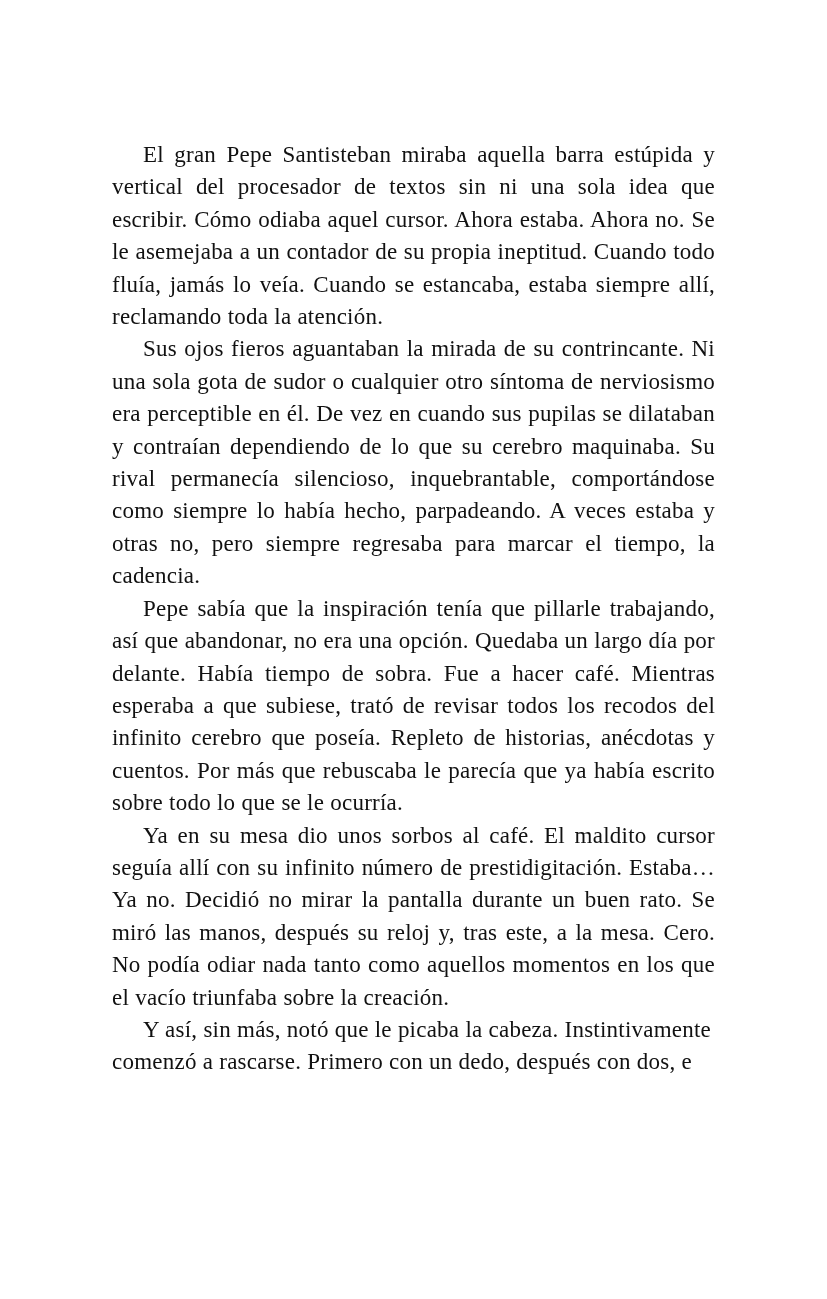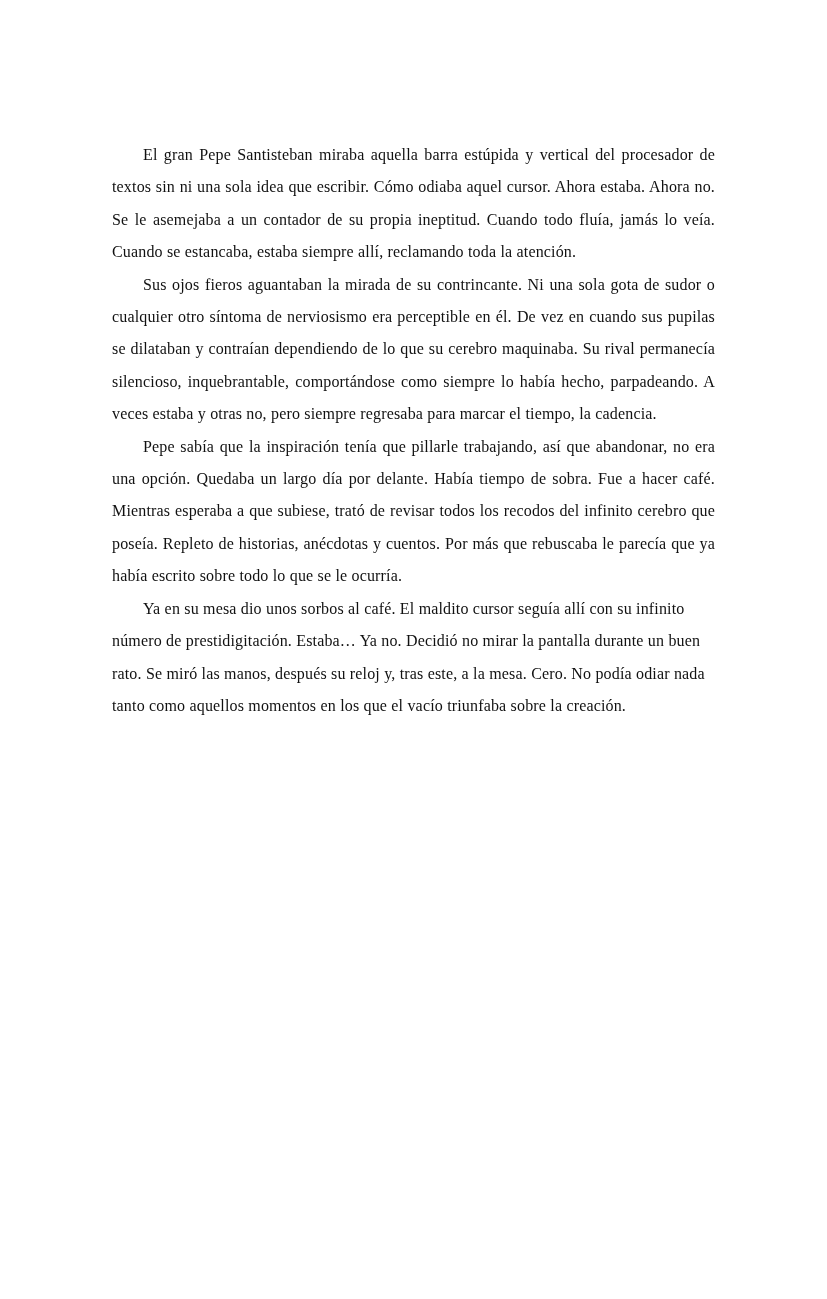--- a/index.html
+++ b/index.html
@@ -26,35 +26,36 @@
     left: 112px;
     top: 139px;
     width: 603px;
   }
   .para {
     margin: 0;
     padding: 0;
     text-align: justify;
     text-justify: inter-word;
     text-indent: 31px;
-    font-size: 16px;
+    font-size: 23px;
     line-height: 32.4px;
     letter-spacing: 0.01em;
     word-spacing: 0.005em;
     hyphens: none;
     -webkit-hyphens: none;
     color: #111111;
   }
   .para:last-child {
     text-align: left;
   }
 </style>
 </head>
 <body style="color: rgb(17, 17, 17); background: rgb(255, 255, 255);">
 
 <div class="page">
   <div class="text-block">
     <p class="para">El gran Pepe Santisteban miraba aquella barra estúpida y vertical del procesador de textos sin ni una sola idea que escribir. Cómo odiaba aquel cursor. Ahora estaba. Ahora no. Se le asemejaba a un contador de su propia ineptitud. Cuando todo fluía, jamás lo veía. Cuando se estancaba, estaba siempre allí, reclamando toda la atención.</p>
     <p class="para">Sus ojos fieros aguantaban la mirada de su contrincante. Ni una sola gota de sudor o cualquier otro síntoma de nerviosismo era perceptible en él. De vez en cuando sus pupilas se dilataban y contraían dependiendo de lo que su cerebro maquinaba. Su rival permanecía silencioso, inquebrantable, comportándose como siempre lo había hecho, parpadeando. A veces estaba y otras no, pero siempre regresaba para marcar el tiempo, la cadencia.</p>
     <p class="para">Pepe sabía que la inspiración tenía que pillarle trabajando, así que abandonar, no era una opción. Quedaba un largo día por delante. Había tiempo de sobra. Fue a hacer café. Mientras esperaba a que subiese, trató de revisar todos los recodos del infinito cerebro que poseía. Repleto de historias, anécdotas y cuentos. Por más que rebuscaba le parecía que ya había escrito sobre todo lo que se le ocurría.</p>
     <p class="para">Ya en su mesa dio unos sorbos al café. El maldito cursor seguía allí con su infinito número de prestidigitación. Estaba… Ya no. Decidió no mirar la pantalla durante un buen rato. Se miró las manos, después su reloj y, tras este, a la mesa. Cero. No podía odiar nada tanto como aquellos momentos en los que el vacío triunfaba sobre la creación.</p>
+    <p class="para">Y así, sin más, notó que le picaba la cabeza. Instintivamente comenzó a rascarse. Primero con un dedo, después con dos, e</p>
   </div>
 </div>
 
 </body></html>

